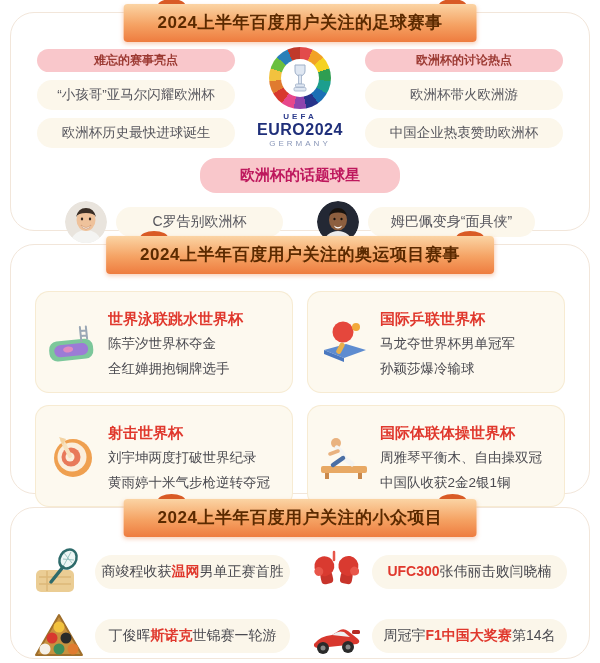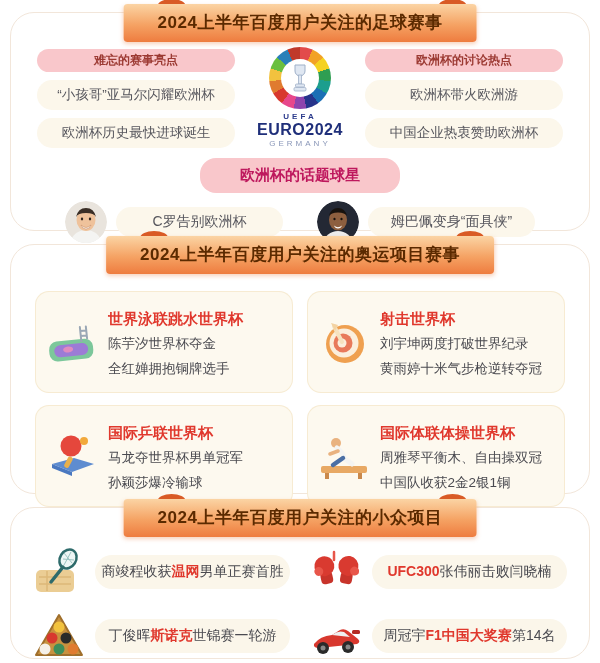--- a/index.html
+++ b/index.html
@@ -259,46 +259,46 @@
         </svg>
       </span>
       <div class="sport-title">世界泳联跳水世界杯</div>
       <div class="sport-line">陈芋汐世界杯夺金</div>
       <div class="sport-line">全红婵拥抱铜牌选手</div>
     </div>
 
     <div class="sport-box">
       <span class="sport-icon">
         <svg width="56" height="56" viewBox="0 0 56 56">
+          <path d="M8 36 L30 30 L50 36 L28 44 Z" fill="#5E8CD0"></path>
+          <path d="M8 36 L28 44 l0 4 L8 40 Z" fill="#4A78C0"></path>
+          <rect x="22" y="28" width="5" height="12" rx="2" transform="rotate(28 24 34)" fill="#E8B04B"></rect>
+          <circle cx="27" cy="18" r="10.5" fill="#E5473C"></circle>
+          <circle cx="40" cy="13" r="4" fill="#F2A93B"></circle>
+        </svg>
+      </span>
+      <div class="sport-title">国际乒联世界杯</div>
+      <div class="sport-line">马龙夺世界杯男单冠军</div>
+      <div class="sport-line">孙颖莎爆冷输球</div>
+    </div>
+
+    <div class="sport-box">
+      <span class="sport-icon">
+        <svg width="56" height="56" viewBox="0 0 56 56">
           <circle cx="29" cy="30" r="19" fill="#EFA050"></circle>
           <circle cx="28" cy="29" r="14.5" fill="#FBEEDC"></circle>
           <circle cx="27" cy="29" r="9.5" fill="#E8795A"></circle>
           <circle cx="26" cy="29" r="4.5" fill="#FBEEDC"></circle>
           <path d="M18 12 L26 28" stroke="#F6E2C0" stroke-width="4" stroke-linecap="round"></path>
           <path d="M15 9 l7 2 -3 6 z" fill="#F3D3A2"></path>
         </svg>
       </span>
       <div class="sport-title">射击世界杯</div>
       <div class="sport-line">刘宇坤两度打破世界纪录</div>
       <div class="sport-line">黄雨婷十米气步枪逆转夺冠</div>
-    </div>
-
-    <div class="sport-box">
-      <span class="sport-icon">
-        <svg width="56" height="56" viewBox="0 0 56 56">
-          <path d="M8 36 L30 30 L50 36 L28 44 Z" fill="#5E8CD0"></path>
-          <path d="M8 36 L28 44 l0 4 L8 40 Z" fill="#4A78C0"></path>
-          <rect x="22" y="28" width="5" height="12" rx="2" transform="rotate(28 24 34)" fill="#E8B04B"></rect>
-          <circle cx="27" cy="18" r="10.5" fill="#E5473C"></circle>
-          <circle cx="40" cy="13" r="4" fill="#F2A93B"></circle>
-        </svg>
-      </span>
-      <div class="sport-title">国际乒联世界杯</div>
-      <div class="sport-line">马龙夺世界杯男单冠军</div>
-      <div class="sport-line">孙颖莎爆冷输球</div>
     </div>
 
     <div class="sport-box">
       <span class="sport-icon">
         <svg width="56" height="56" viewBox="0 0 56 56">
           <rect x="5" y="38" width="46" height="7" rx="2" fill="#E8A964"></rect>
           <rect x="9" y="45" width="4" height="6" fill="#C9894C"></rect>
           <rect x="42" y="45" width="4" height="6" fill="#C9894C"></rect>
           <circle cx="20" cy="15" r="5" fill="#E9B27F"></circle>
           <path d="M21 20 q6 4 7 10 l8 6" stroke="#F4F4F2" stroke-width="5" fill="none" stroke-linecap="round"></path>

